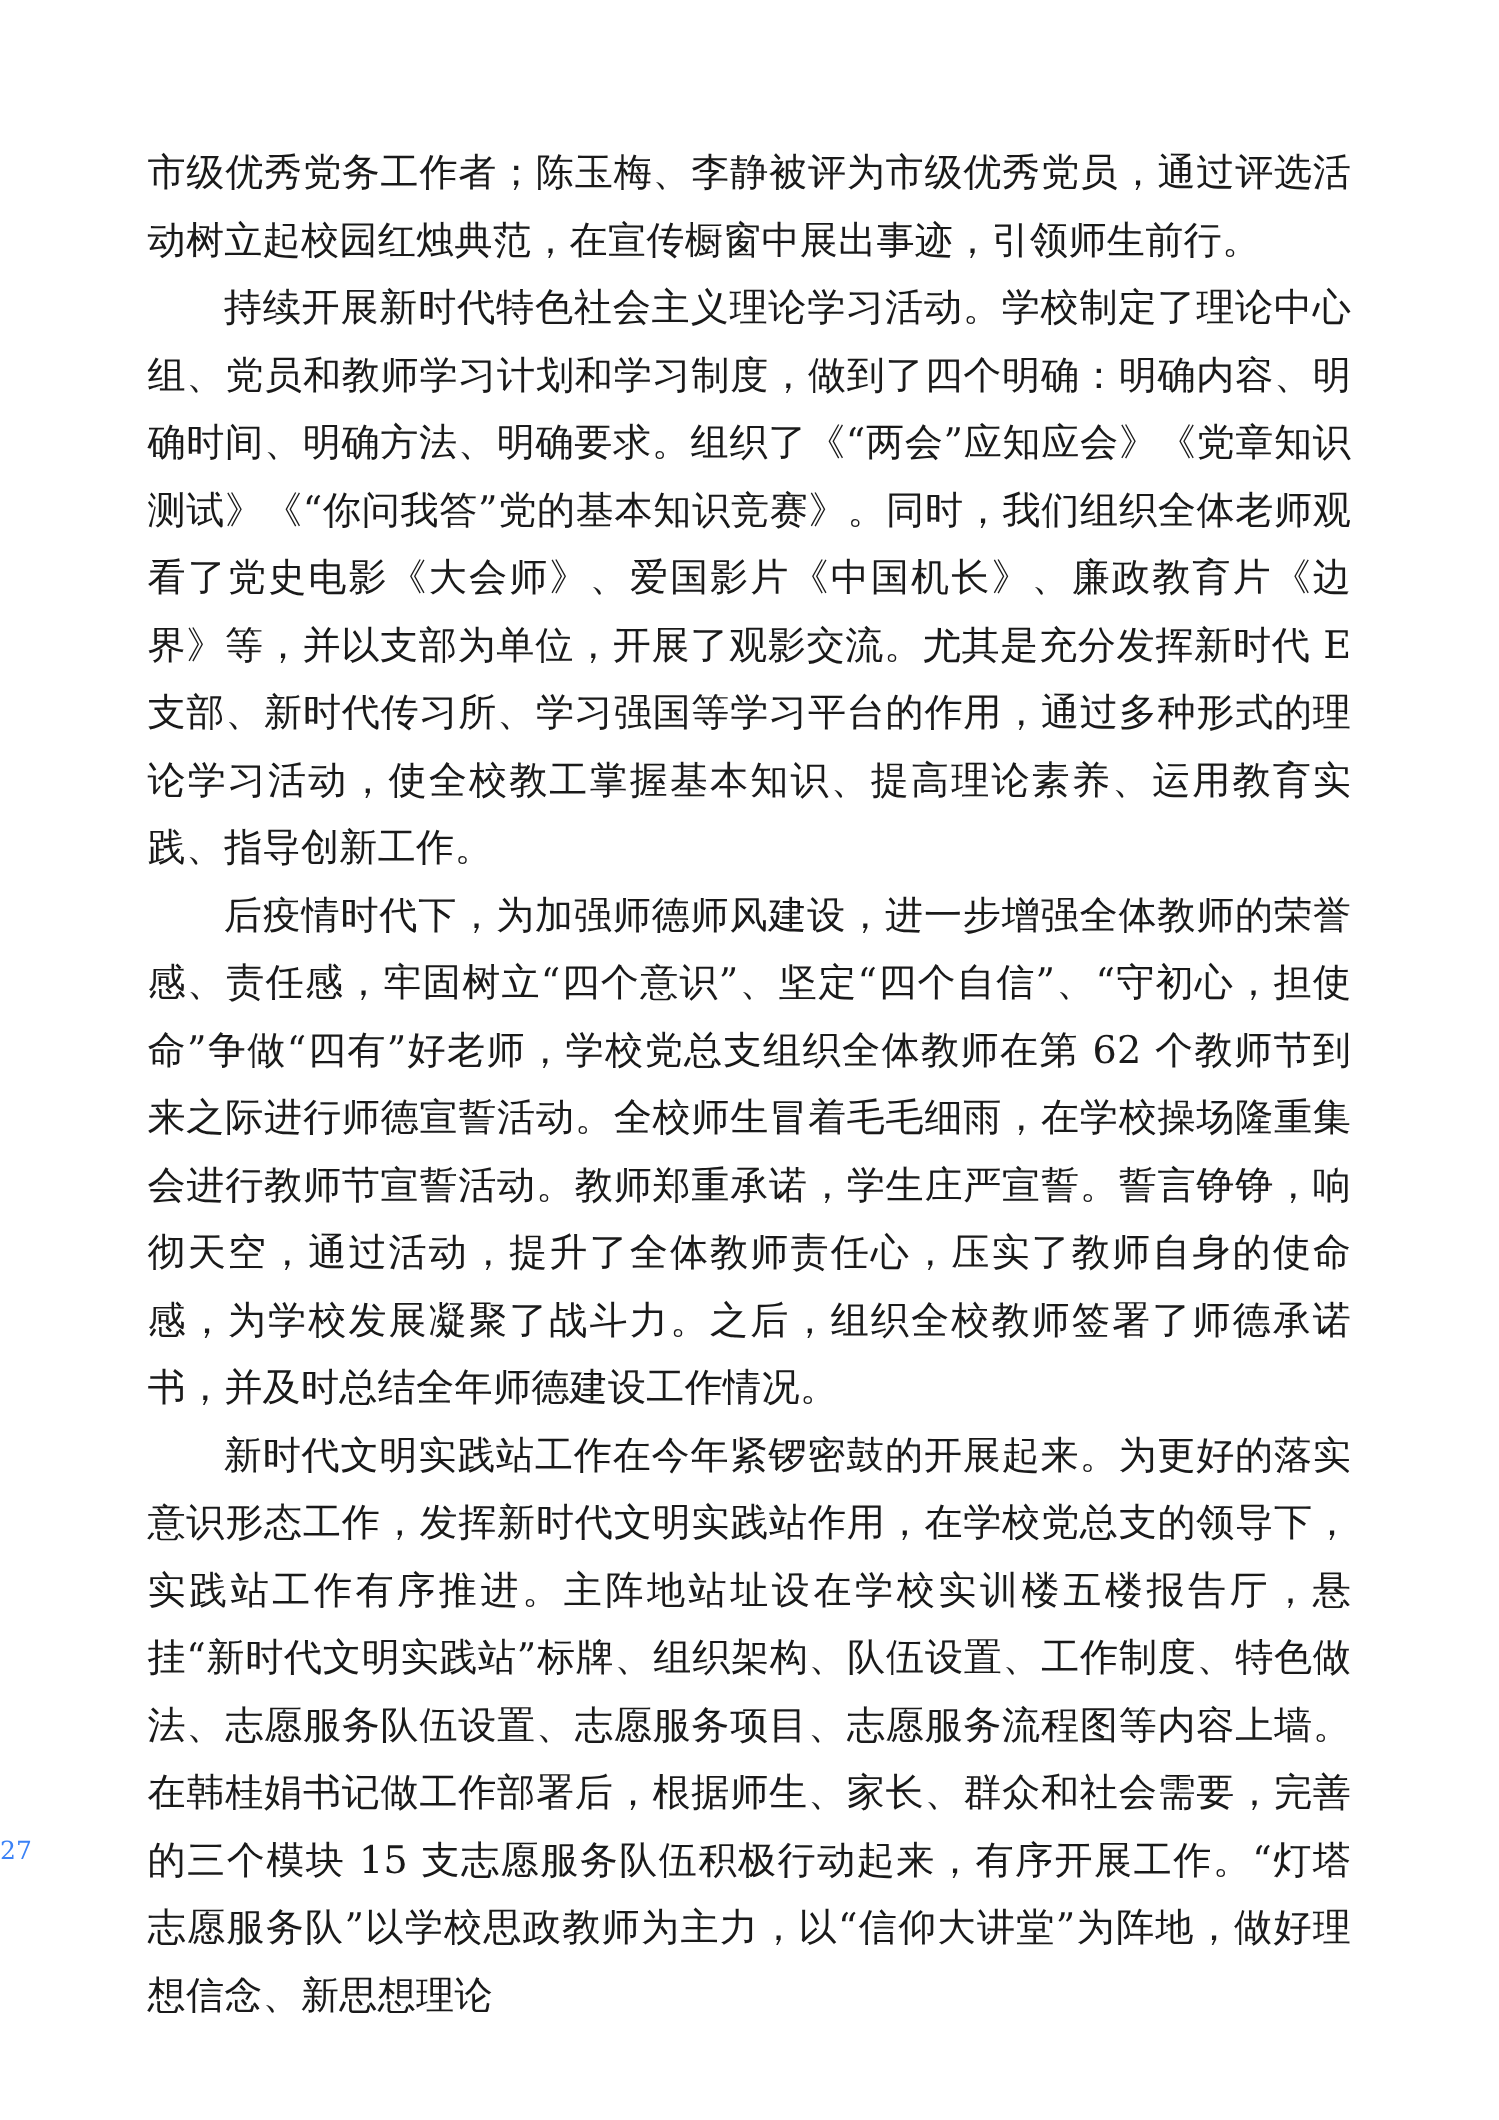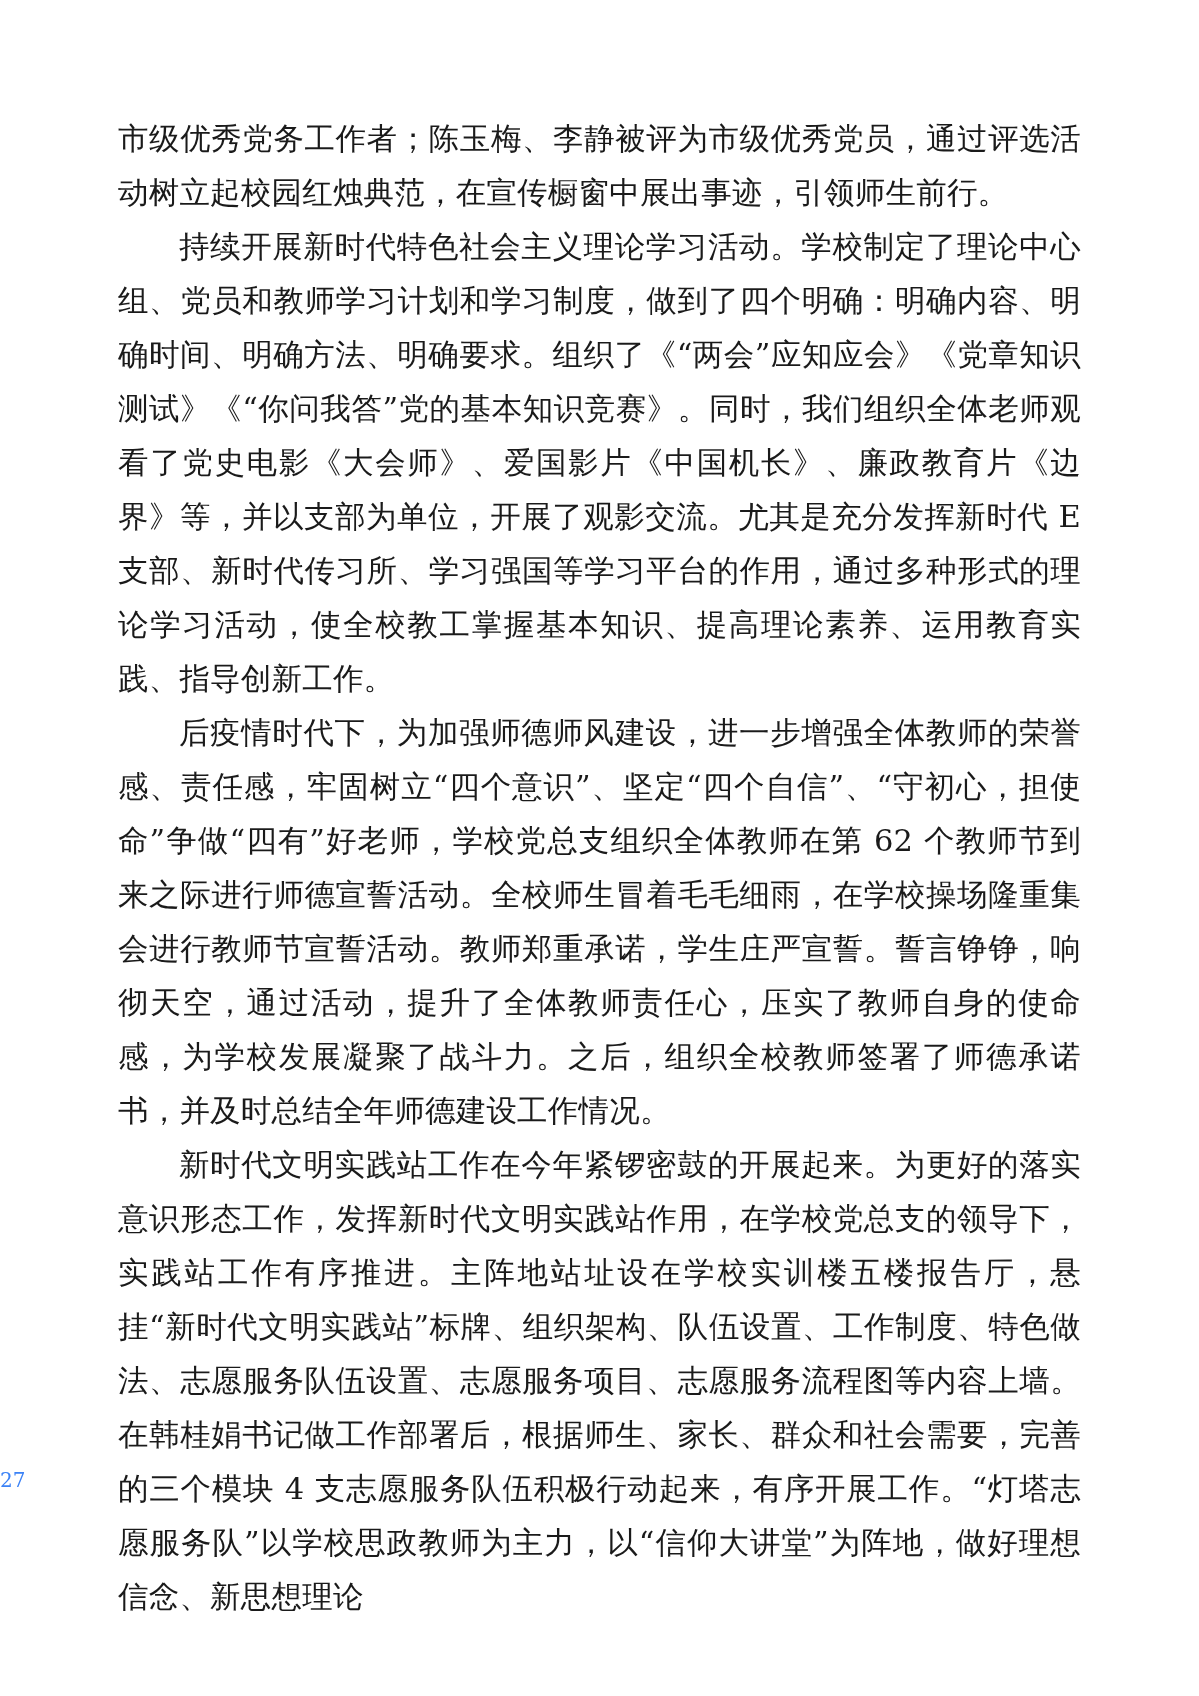--- a/index.html
+++ b/index.html
@@ -50,16 +50,16 @@
   }
 </style>
 </head>
 <body>
 
 <div class="page">
   <div class="doc-body">
     <p class="para">市级优秀党务工作者；陈玉梅、李静被评为市级优秀党员，通过评选活动树立起校园红烛典范，在宣传橱窗中展出事迹，引领师生前行。</p>
     <p class="para indent">持续开展新时代特色社会主义理论学习活动。学校制定了理论中心组、党员和教师学习计划和学习制度，做到了四个明确：明确内容、明确时间、明确方法、明确要求。组织了《“两会”应知应会》《党章知识测试》《“你问我答”党的基本知识竞赛》。同时，我们组织全体老师观看了党史电影《大会师》、爱国影片《中国机长》、廉政教育片《边界》等，并以支部为单位，开展了观影交流。尤其是充分发挥新时代 E 支部、新时代传习所、学习强国等学习平台的作用，通过多种形式的理论学习活动，使全校教工掌握基本知识、提高理论素养、运用教育实践、指导创新工作。</p>
     <p class="para indent">后疫情时代下，为加强师德师风建设，进一步增强全体教师的荣誉感、责任感，牢固树立“四个意识”、坚定“四个自信”、“守初心，担使命”争做“四有”好老师，学校党总支组织全体教师在第 62 个教师节到来之际进行师德宣誓活动。全校师生冒着毛毛细雨，在学校操场隆重集会进行教师节宣誓活动。教师郑重承诺，学生庄严宣誓。誓言铮铮，响彻天空，通过活动，提升了全体教师责任心，压实了教师自身的使命感，为学校发展凝聚了战斗力。之后，组织全校教师签署了师德承诺书，并及时总结全年师德建设工作情况。</p>
-    <p class="para indent">新时代文明实践站工作在今年紧锣密鼓的开展起来。为更好的落实意识形态工作，发挥新时代文明实践站作用，在学校党总支的领导下，实践站工作有序推进。主阵地站址设在学校实训楼五楼报告厅，悬挂“新时代文明实践站”标牌、组织架构、队伍设置、工作制度、特色做法、志愿服务队伍设置、志愿服务项目、志愿服务流程图等内容上墙。在韩桂娟书记做工作部署后，根据师生、家长、群众和社会需要，完善的三个模块 4 支志愿服务队伍积极行动起来，有序开展工作。“灯塔志愿服务队”以学校思政教师为主力，以“信仰大讲堂”为阵地，做好理想信念、新思想理论</p>
+    <p class="para indent">新时代文明实践站工作在今年紧锣密鼓的开展起来。为更好的落实意识形态工作，发挥新时代文明实践站作用，在学校党总支的领导下，实践站工作有序推进。主阵地站址设在学校实训楼五楼报告厅，悬挂“新时代文明实践站”标牌、组织架构、队伍设置、工作制度、特色做法、志愿服务队伍设置、志愿服务项目、志愿服务流程图等内容上墙。在韩桂娟书记做工作部署后，根据师生、家长、群众和社会需要，完善的三个模块 15 支志愿服务队伍积极行动起来，有序开展工作。“灯塔志愿服务队”以学校思政教师为主力，以“信仰大讲堂”为阵地，做好理想信念、新思想理论</p>
   </div>
   <div class="page-number">27</div>
 </div>
 
 </body></html>

